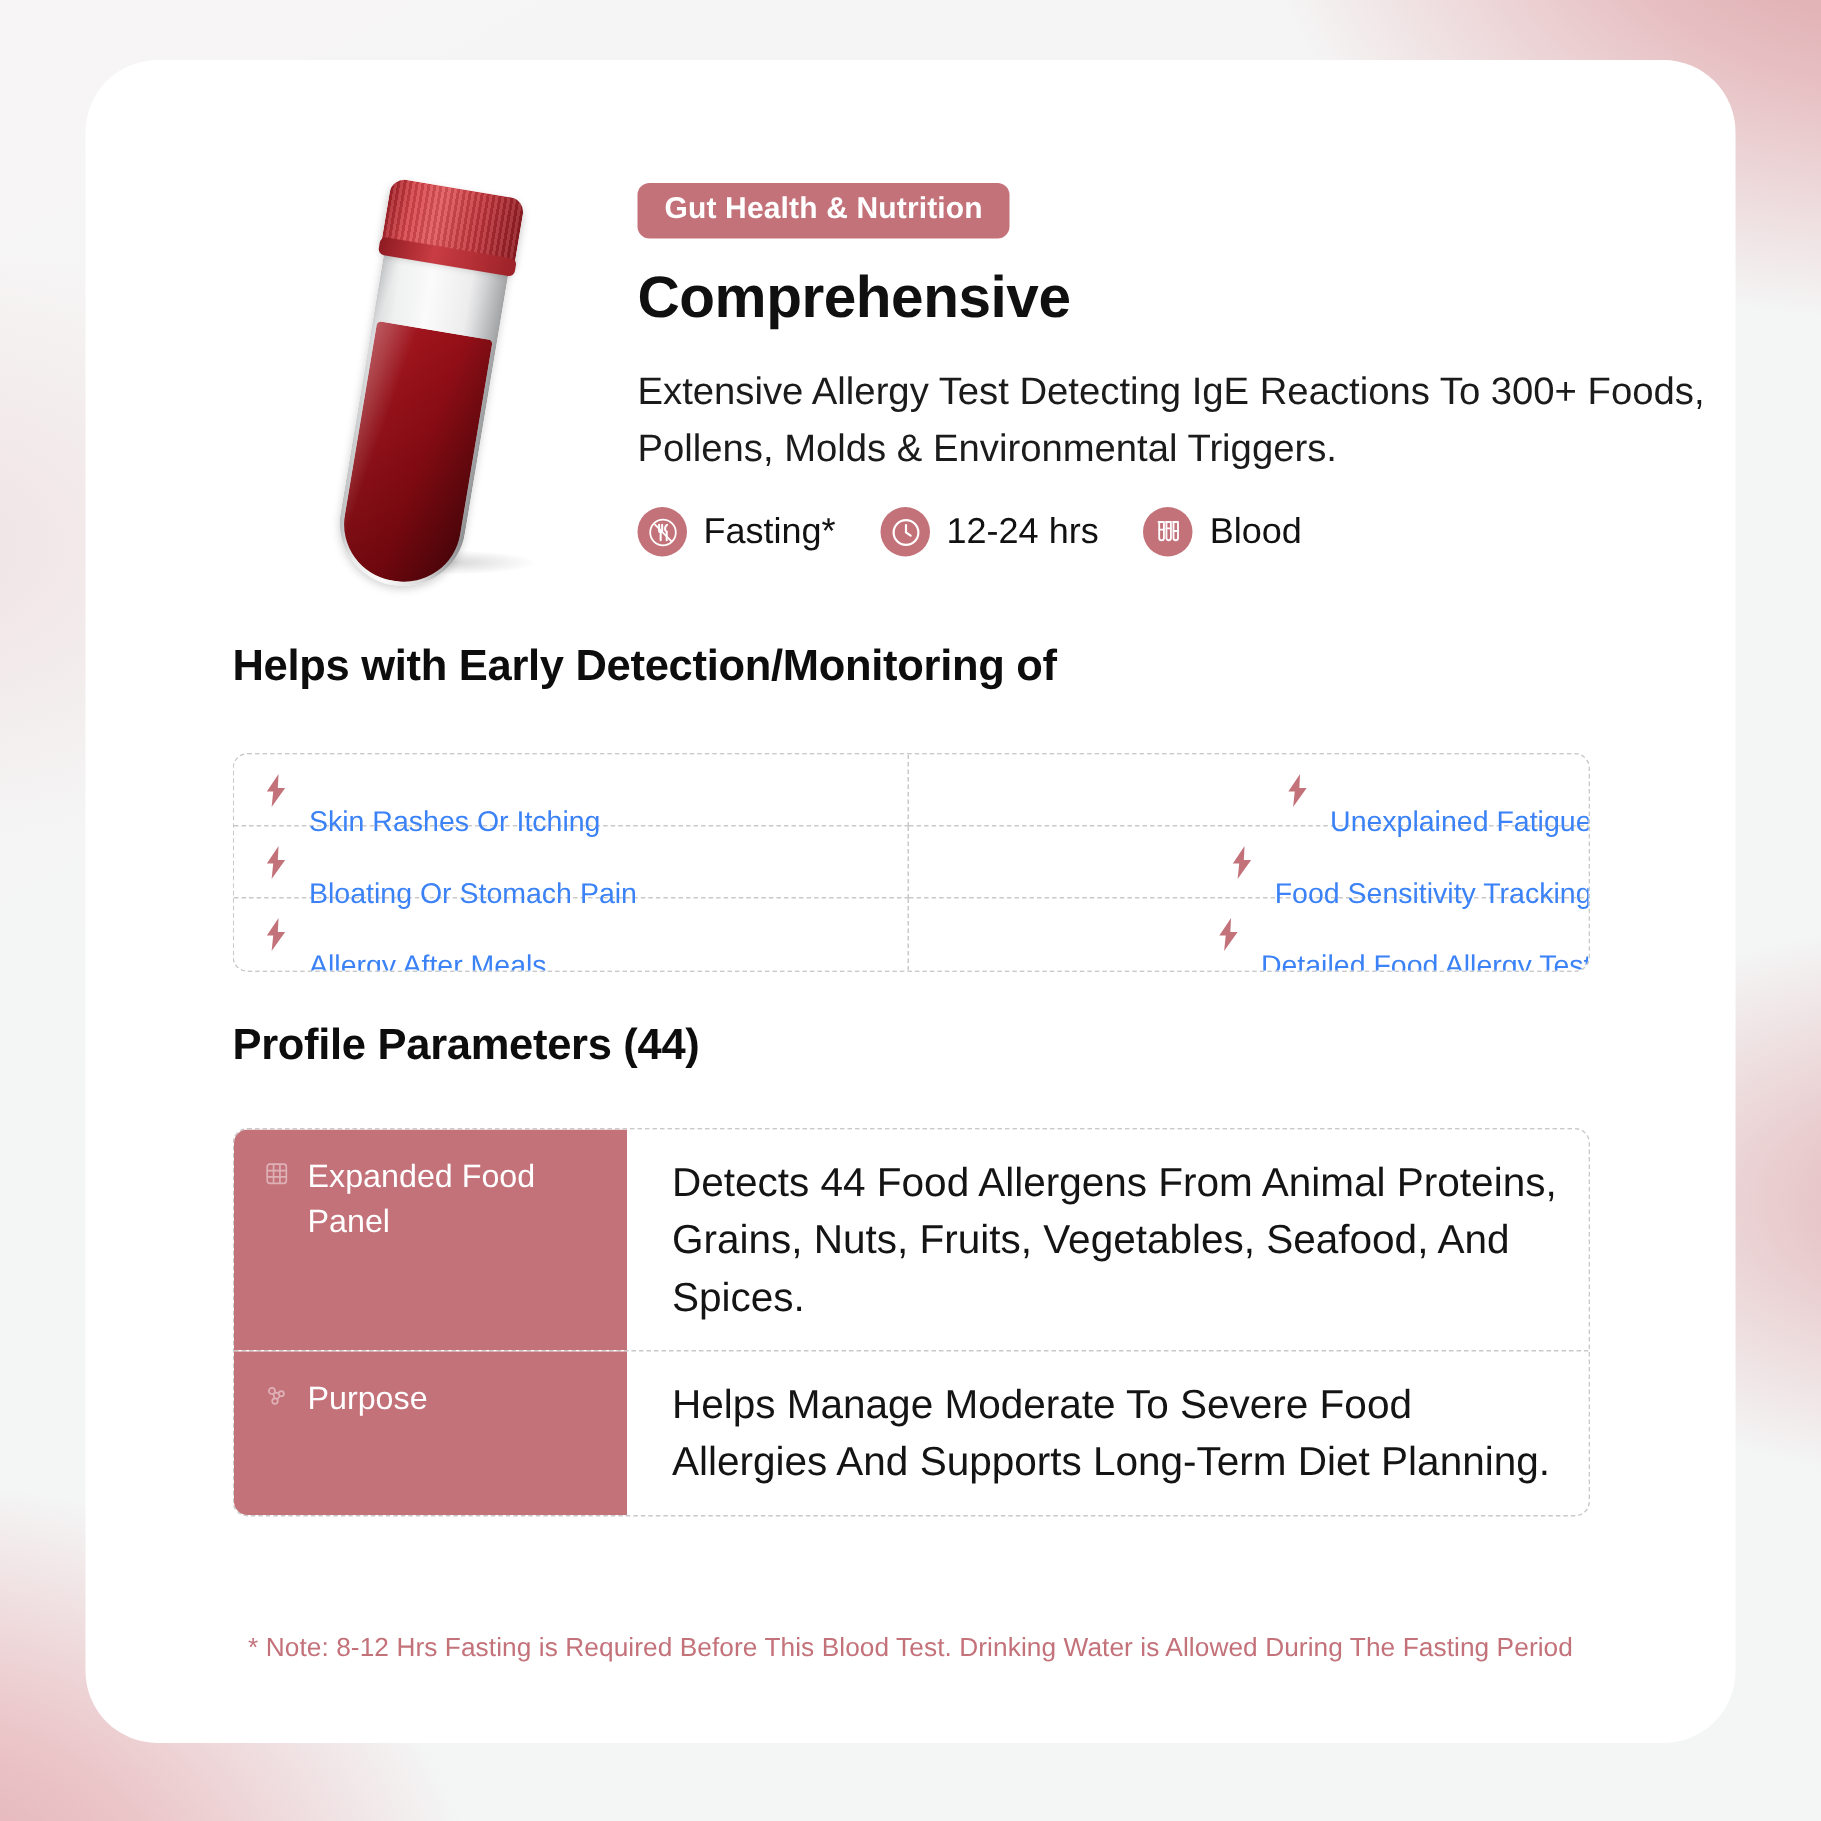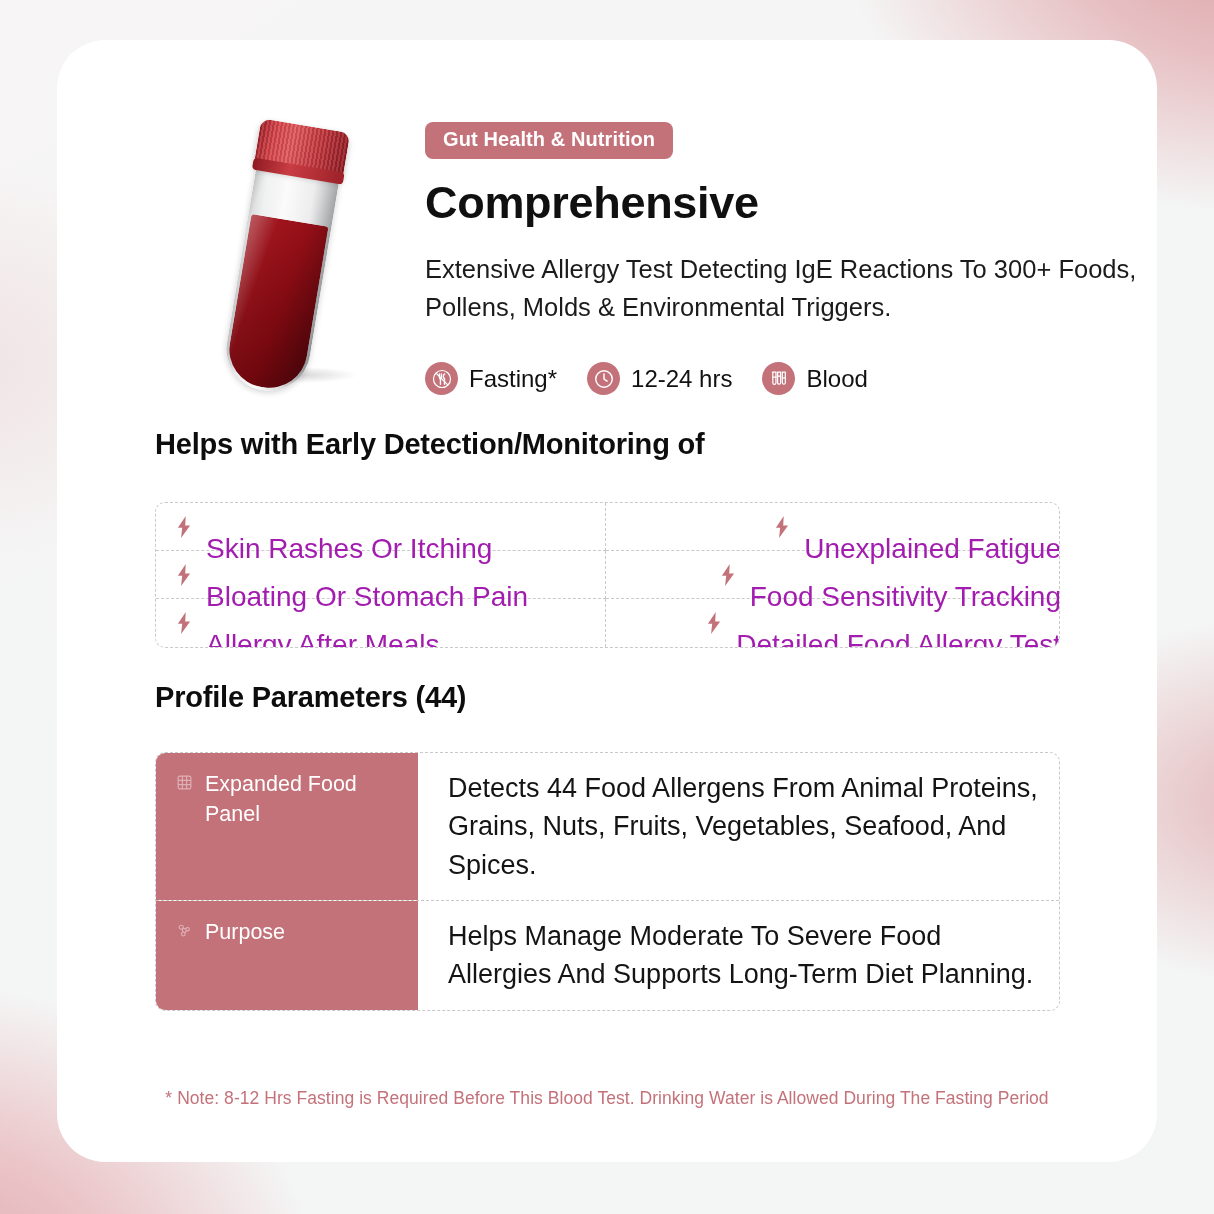--- a/index.html
+++ b/index.html
@@ -136,36 +136,36 @@
     color: #ffffff;
     font-size: 20px;
     font-weight: bold;
     letter-spacing: .1px;
     padding: 6px 18px 8px 18px;
     border-radius: 8px;
   }
 
   .title {
     margin-top: 18px;
-    font-size: 45px;
+    font-size: 39px;
     font-weight: bold;
     color: #101010;
     letter-spacing: -.3px;
   }
 
   .subtitle {
     margin-top: 22px;
     font-size: 25.5px;
     line-height: 1.48;
     color: #1b1b1b;
     max-width: 730px;
   }
 
   .meta-row {
-    margin-top: 36px;
+    margin-top: 20px;
     display: flex;
     align-items: flex-start;
     gap: 30px;
   }
   .meta-item {
     display: flex;
     align-items: center;
     gap: 11px;
   }
   .meta-icon {
@@ -213,22 +213,22 @@
     align-items: center;
     gap: 14px;
     padding-left: 20px;
     border-right: 1px dashed #c9c9c9;
     border-bottom: 1px dashed #c9c9c9;
   }
   .help-cell:nth-child(2n) { border-right: none; justify-content: flex-end; }
   .help-cell:nth-last-child(-n+2) { border-bottom: none; }
   .bolt { flex: none; display: block; }
   .help-label {
-    font-size: 28px;
-    color: #a21caf;
+    font-size: 19px;
+    color: #3b82f6;
     white-space: nowrap;
     margin-top: 44px;
   }
 
   
   #params-table {
     position: absolute;
     left: 98px;
     top: 712px;
     width: 905px;

